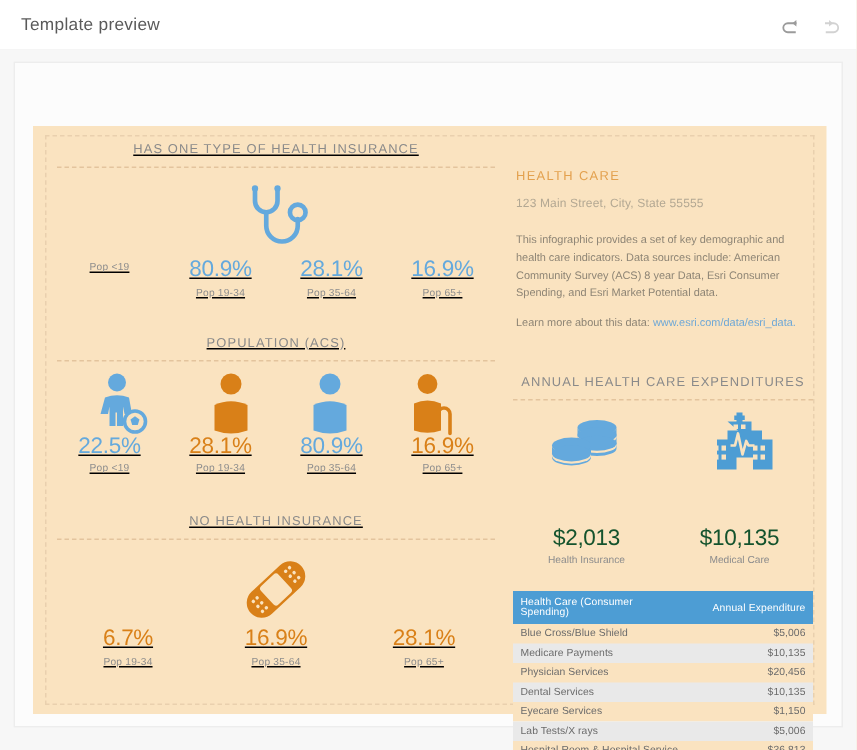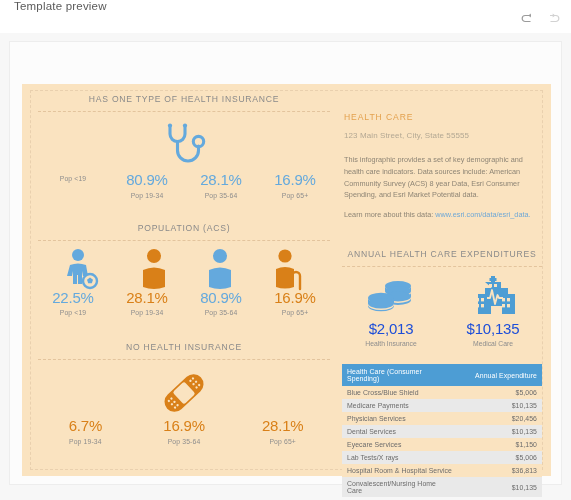--- a/index.html
+++ b/index.html
@@ -8,21 +8,21 @@
     background:#f7f7f7;
     font-family:"Liberation Sans", sans-serif;
     -webkit-font-smoothing:antialiased;
   }
 
   
   .app-window{position:relative;width:571px;height:500px;background:#f7f7f7;box-sizing:border-box;}
   .titlebar{
     position:relative;height:33px;background:#ffffff;
     border-bottom:1px solid #e8e8e8;
-    display:flex;align-items:flex-start;
+    display:flex;align-items:center;
   }
   .titlebar-title{
     margin-left:14px;font-size:11.5px;color:#5a5a5a;letter-spacing:.2px;
   }
   .titlebar-actions{
     position:absolute;right:10px;top:0;height:33px;display:flex;align-items:center;gap:9px;
   }
   .icon-btn{width:16px;height:16px;display:block;}
   .icon-btn svg{display:block;}
 
@@ -39,21 +39,21 @@
   
   .infographic{
     position:absolute;left:12px;top:42px;width:529px;height:392px;
     background:#fae3c0;box-sizing:border-box;
   }
   .ig-inner{
     position:absolute;left:8px;top:6px;right:8px;bottom:6px;
     border:1px dashed #e9d0ae;box-sizing:border-box;
   }
 
-  .col-left{position:absolute;left:14px;top:0px;width:296px;height:100%;}
+  .col-left{position:absolute;left:14px;top:0px;width:296px;height:100%;text-decoration:underline;}
   .col-right{position:absolute;left:318px;top:16px;width:204px;height:100%;}
 
   
   .panel-title{
     text-align:center;font-size:8.6px;letter-spacing:.75px;color:#8a8a8a;
     padding-top:10px;padding-bottom:7px;font-family:"Liberation Sans", sans-serif;
   }
   .rule{height:0;border-top:1px dashed #e3c49d;margin:0 2px;}
 
   
@@ -70,21 +70,21 @@
   
   .hc-title{font-size:8.6px;letter-spacing:.9px;color:#e3a14e;padding:12px 4px 0 4px;}
   .hc-address{font-size:8px;color:#b3a893;padding:9px 4px 0 4px;letter-spacing:.1px;}
   .hc-body{font-size:7.3px;color:#8e8575;line-height:1.62;padding:14px 4px 0 4px;}
   .hc-learn{font-size:7.3px;color:#8e8575;padding:9px 4px 0 4px;}
   .hc-learn a{color:#6fa8d6;text-decoration:none;}
 
   
   .exp-row{display:flex;}
   .exp{flex:1;text-align:center;}
-  .exp-value{font-size:15px;color:#1d4ed8;letter-spacing:-.2px;}
+  .exp-value{font-size:15px;color:#14532d;letter-spacing:-.2px;margin-top:30px;}
   .exp-label{font-size:6.8px;color:#8d8d8d;margin-top:3px;}
 
   
   .tbl{width:100%;border-collapse:collapse;table-layout:fixed;}
   .tbl th{
     background:#4d9dd4;color:#ffffff;font-size:6.9px;font-weight:normal;
     padding:4px 5px;text-align:left;letter-spacing:.1px;
   }
   .tbl th.right{text-align:right;}
   .tbl td{

